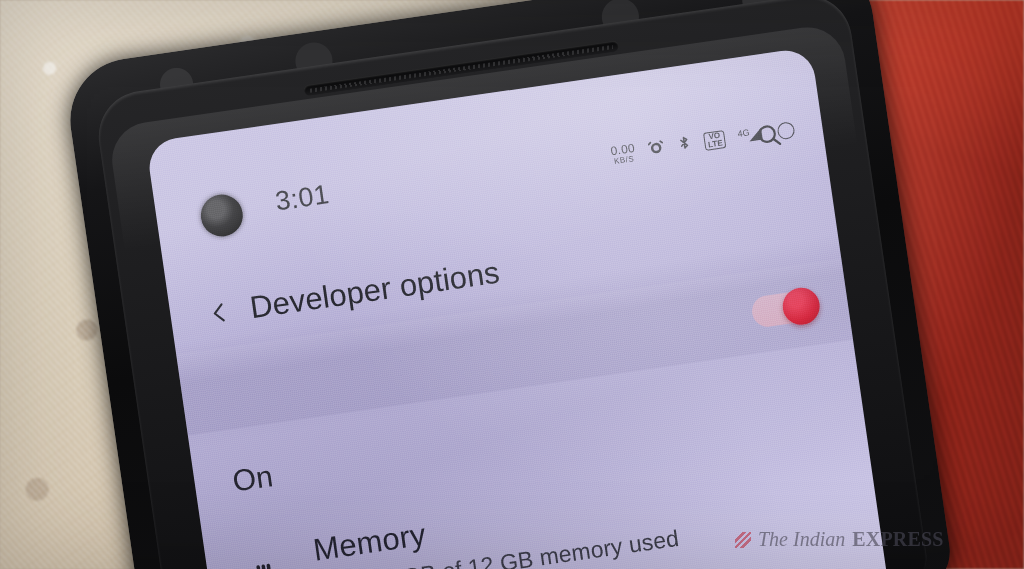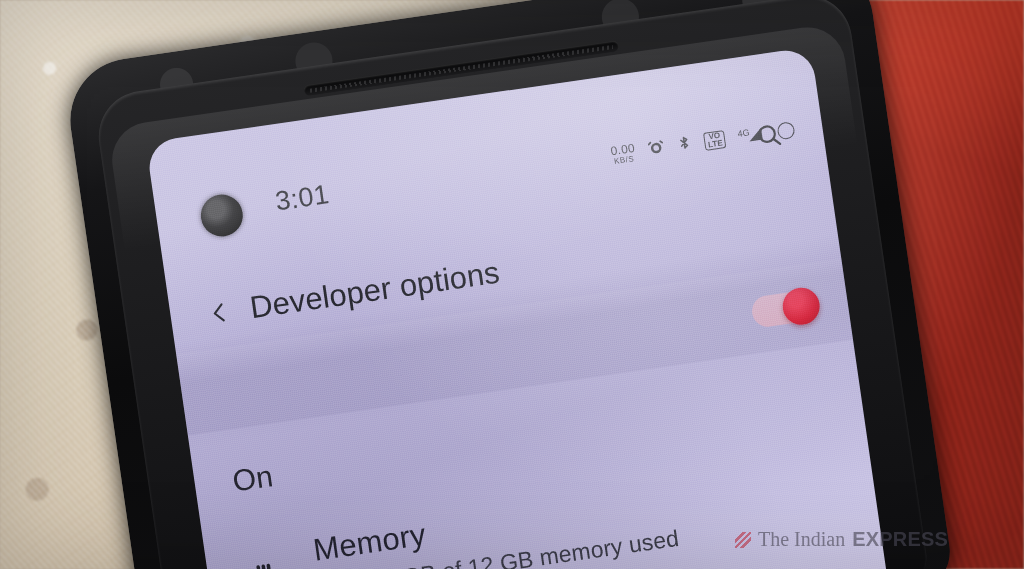--- a/index.html
+++ b/index.html
@@ -208,22 +208,22 @@
     opacity:.62;
   }
   .wm-mark{
     width:16px;height:16px;flex:none;
     background:
       linear-gradient(135deg,transparent 0 44%, #c2384a 44% 56%, transparent 56%),
       linear-gradient(135deg,transparent 0 64%, #c2384a 64% 76%, transparent 76%),
       linear-gradient(135deg,transparent 0 24%, #c2384a 24% 36%, transparent 36%);
     transform:rotate(0deg);
   }
-  .wm-the{font-family:"Liberation Serif", serif;font-size:20px;color:#4c4a58;text-align:right;}
-  .wm-exp{font-family:Liberation Sans, sans-serif;font-weight:bold;font-size:20px;color:#4c4a58;letter-spacing:.2px;}
+  .wm-the{font-family:"Liberation Serif", serif;font-style:italic;font-size:20px;color:#4c4a58;text-align:right;}
+  .wm-exp{font-family:Liberation Serif, serif;font-weight:bold;font-size:20px;color:#4c4a58;letter-spacing:.2px;}
 
   
   .softfocus{position:absolute;inset:0;pointer-events:none;
     box-shadow:inset 0 0 90px rgba(0,0,0,.18);}
 </style>
 </head>
 <body>
 
 <div id="scene">
 

